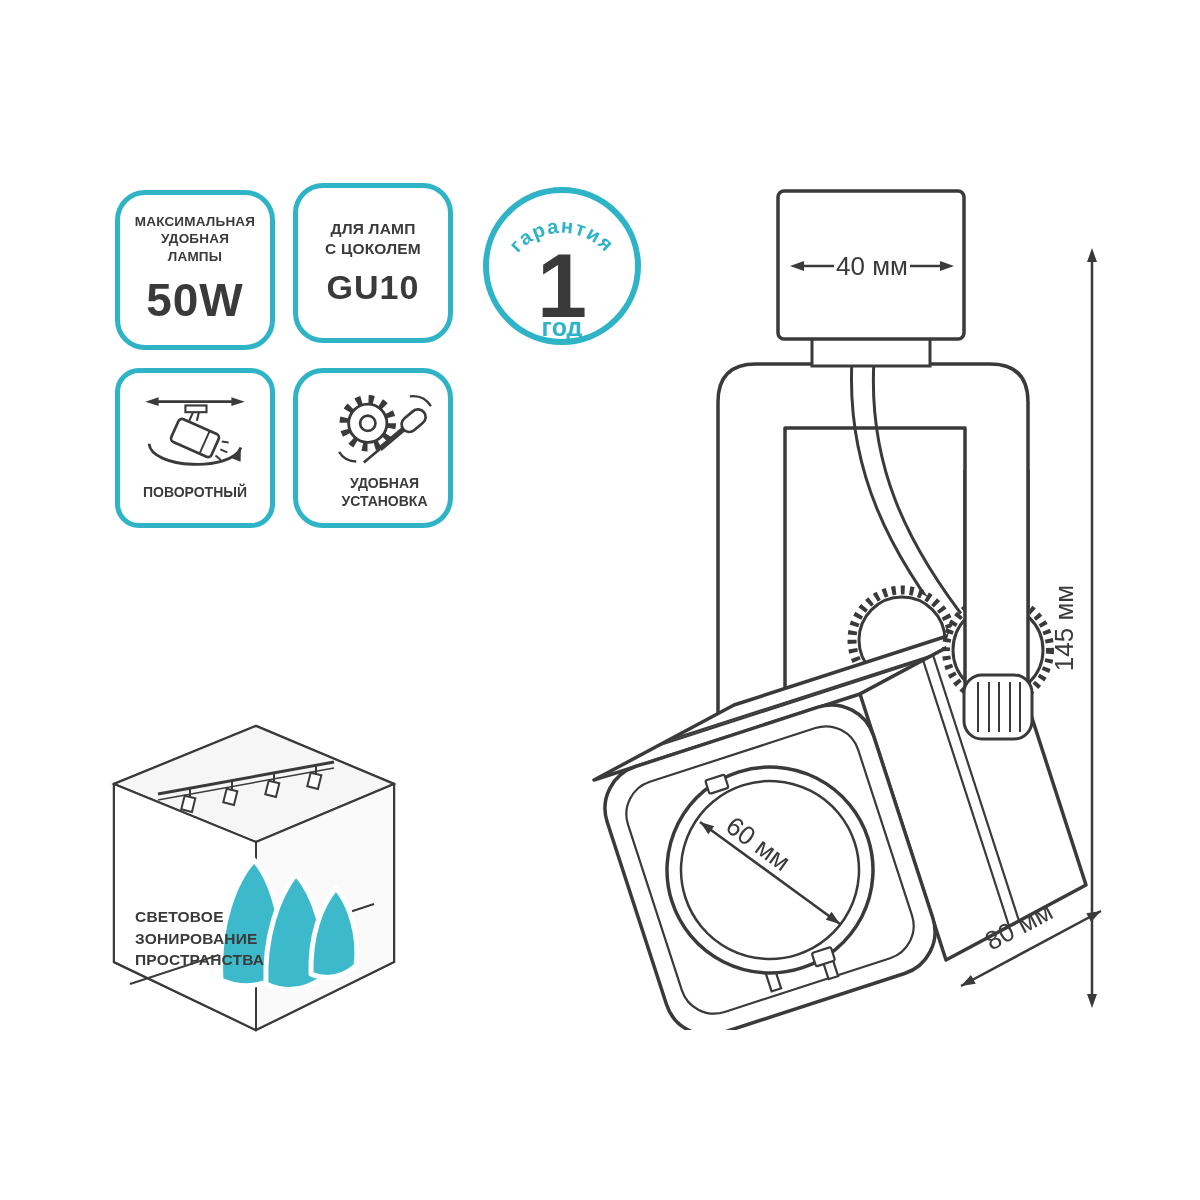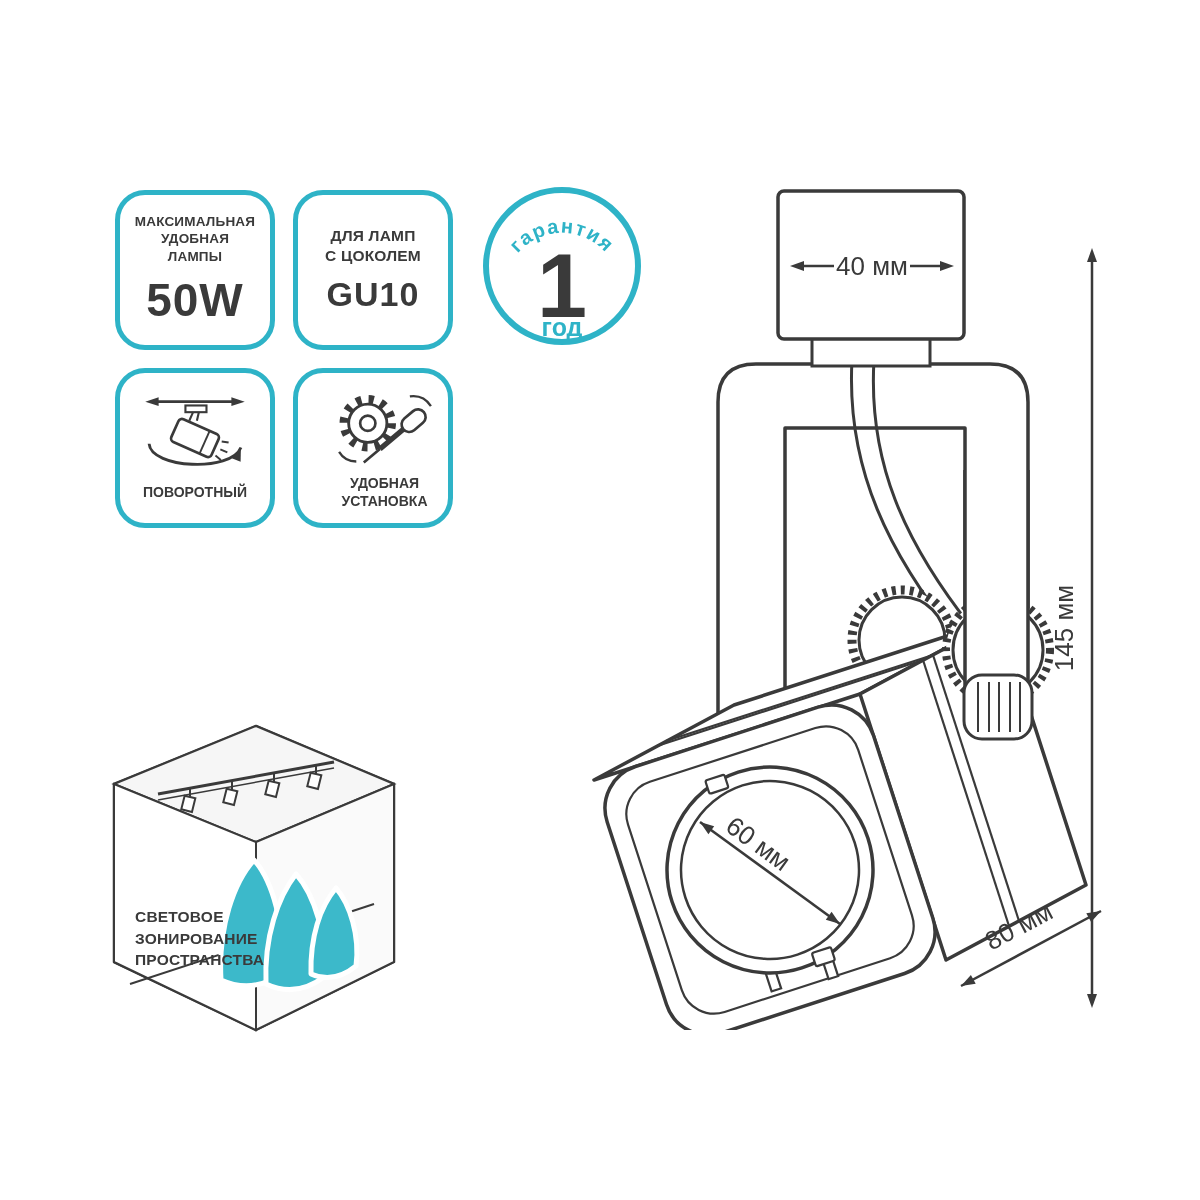--- a/index.html
+++ b/index.html
@@ -37,21 +37,21 @@
 
 <div class="badge" style="left:115px; top:190px;">
   <div class="badge-caption">
     <span>МАКСИМАЛЬНАЯ</span>
     <span>УДОБНАЯ</span>
     <span>ЛАМПЫ</span>
   </div>
   <div class="badge-value-lg">50W</div>
 </div>
 
-<div class="badge" style="left:293px; top:190px;">
+<div class="badge" style="left:293px; top:183px;">
   <div class="badge-caption mid">
     <span>ДЛЯ ЛАМП</span>
     <span>С ЦОКОЛЕМ</span>
   </div>
   <div class="badge-value-md">GU10</div>
 </div>
 
 <div class="warranty">
   <svg viewBox="0 0 166 166" width="166" height="166">
     <circle cx="83" cy="83" r="76" fill="#fff" style="stroke:var(--accent)" stroke-width="6"></circle>
@@ -59,21 +59,21 @@
       <path id="warc" d="M 25,108 A 58,58 0 0 1 141,108" fill="none"></path>
     </defs>
     <text font-size="20" font-weight="bold" letter-spacing="1.5" style="fill:var(--accent)">
       <textPath href="#warc" startOffset="50%" text-anchor="middle">гарантия</textPath>
     </text>
     <text x="83" y="134" text-anchor="middle" font-size="90" font-weight="bold" fill="#3a3a3a">1</text>
     <text x="83" y="153" text-anchor="middle" font-size="25" font-weight="bold" style="fill:var(--accent)">год</text>
   </svg>
 </div>
 
-<div class="badge" style="left:115px; top:368px;">
+<div class="badge" style="left:115px; top:368px;border-radius:24px;">
   <svg viewBox="0 0 124 92" width="124" height="88">
     <polygon points="10,8 24,3.5 24,12.5" fill="#3a3a3a"></polygon>
     <polygon points="114,8 100,3.5 100,12.5" fill="#3a3a3a"></polygon>
     <line x1="22" y1="8" x2="102" y2="8" stroke="#3a3a3a" stroke-width="3"></line>
     <rect x="52" y="12" width="22" height="7" fill="#fff" stroke="#3a3a3a" stroke-width="2.2"></rect>
     <line x1="60" y1="19" x2="56" y2="28" stroke="#3a3a3a" stroke-width="2.2"></line>
     <line x1="66" y1="19" x2="64" y2="28" stroke="#3a3a3a" stroke-width="2.2"></line>
     <g transform="translate(62,46) rotate(24)">
       <rect x="-23" y="-13" width="46" height="26" rx="4" fill="#fff" stroke="#3a3a3a" stroke-width="2.8"></rect>
       <line x1="11" y1="-13" x2="11" y2="13" stroke="#3a3a3a" stroke-width="2"></line>

